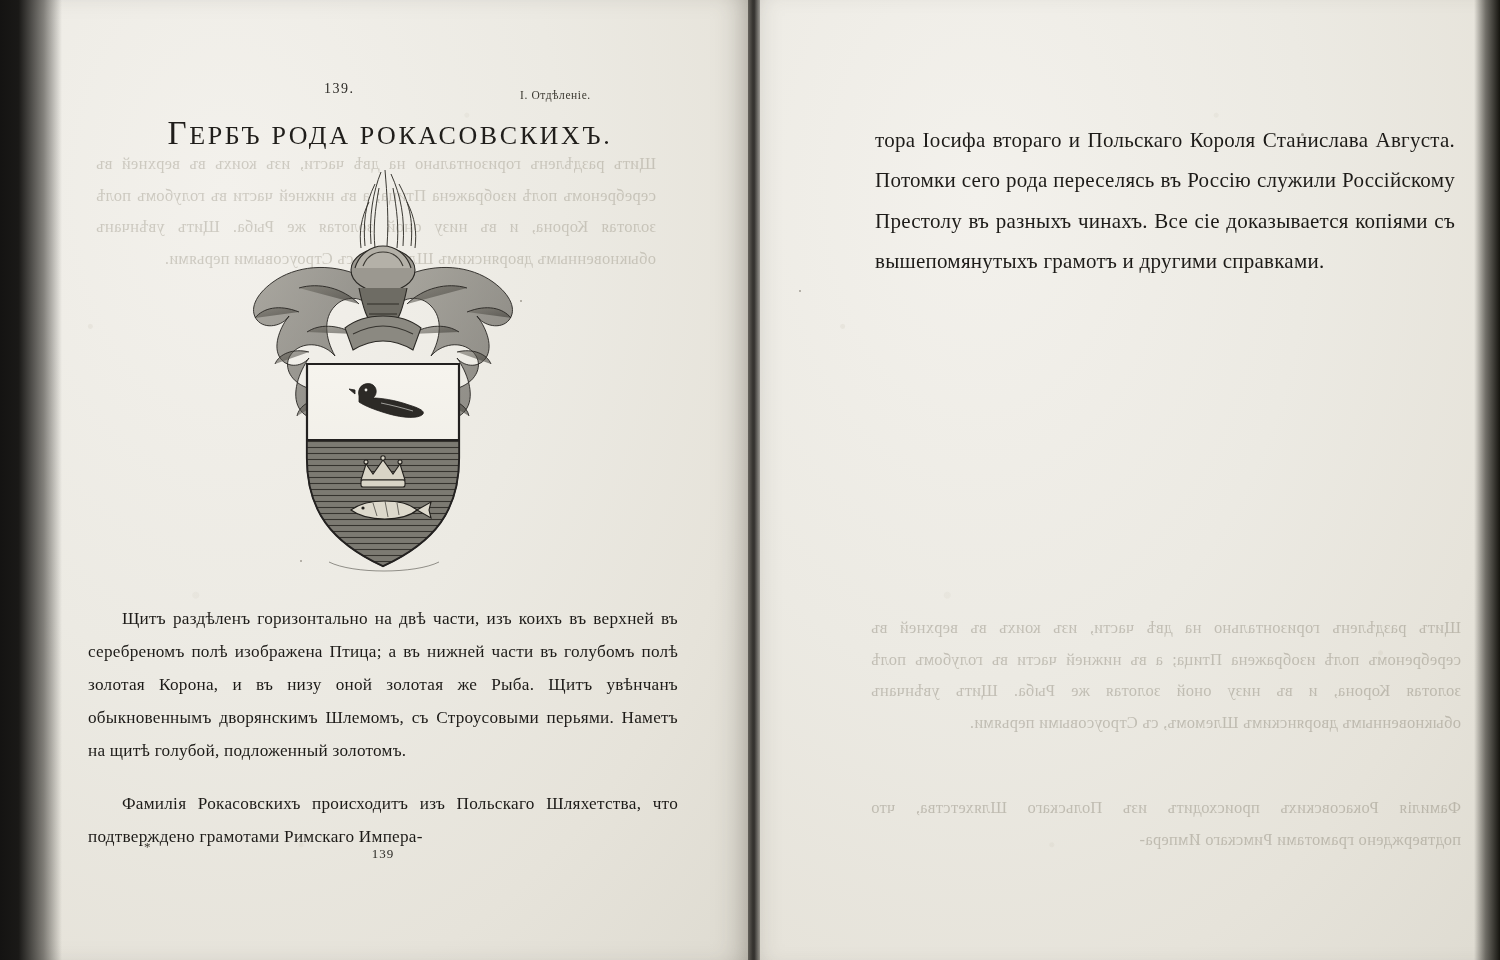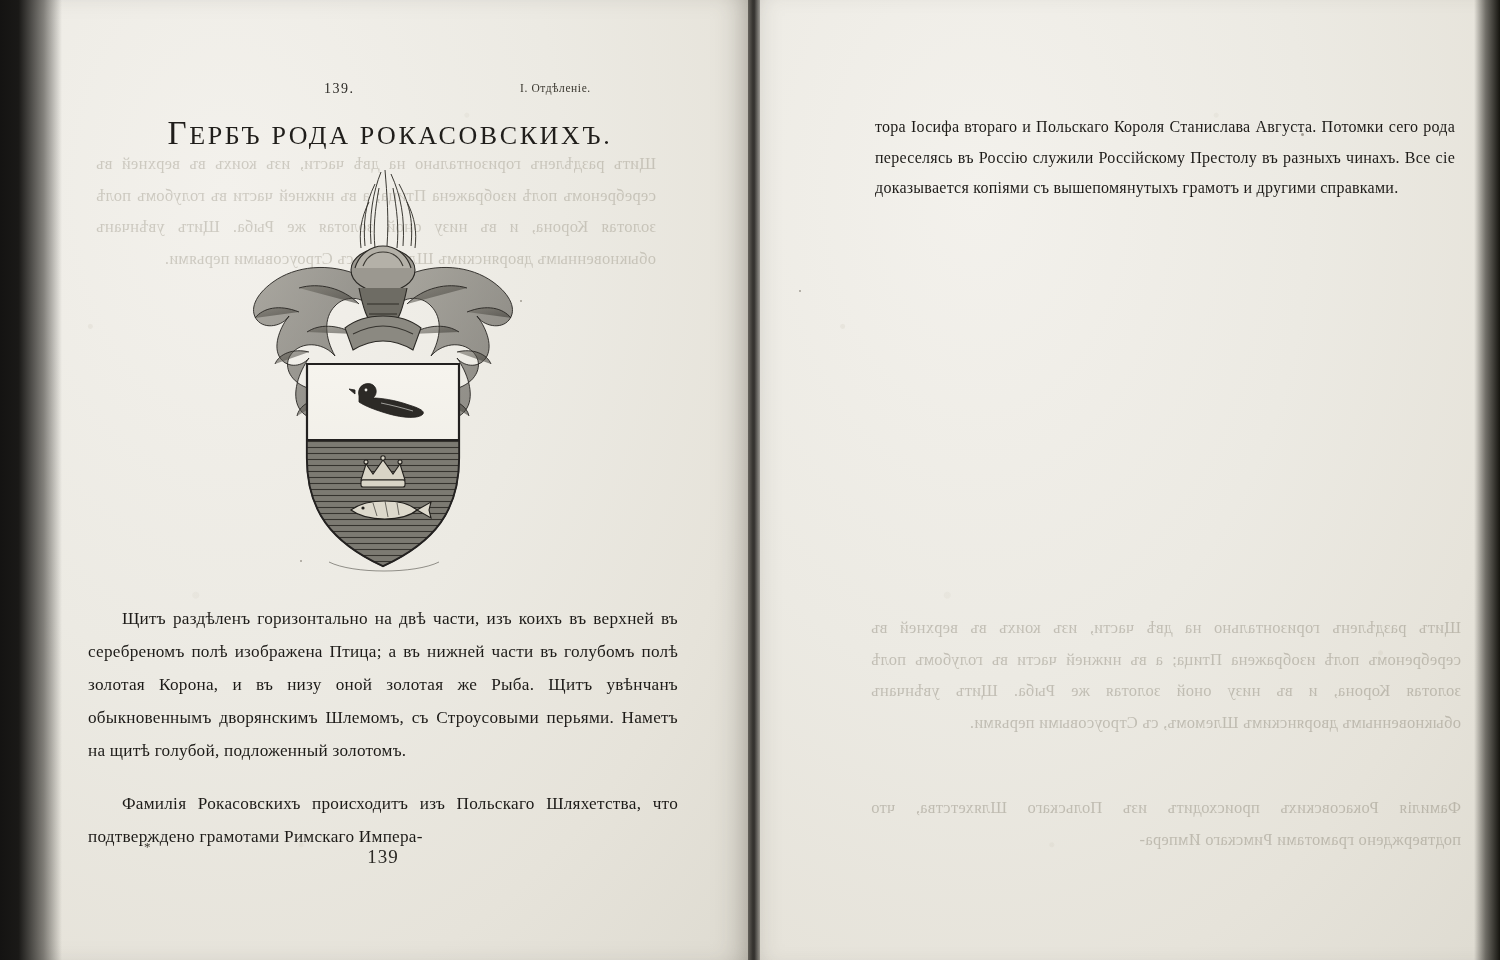--- a/index.html
+++ b/index.html
@@ -92,21 +92,21 @@
   .folio-num {
     position: absolute;
     left: 236px;
     top: 0;
     font-size: 14px;
     letter-spacing: 1.5px;
   }
   .section-label {
     position: absolute;
     left: 432px;
-    top: 1px;
+    top: 8px;
     font-size: 11.5px;
     letter-spacing: 0.6px;
     color: #3a372f;
   }
   .arms-title {
     margin-top: 12px;
     text-align: center;
     font-size: 26px;
     letter-spacing: 2.6px;
     color: #201e1b;
@@ -136,41 +136,41 @@
     text-align: justify;
   }
   .bodytext p { margin: 0 0 20px 0; }
   .bodytext p.indent { text-indent: 34px; }
   .page-foot {
     position: absolute;
     left: 0;
     right: 0;
     top: 790px;
     text-align: center;
-    font-size: 19px;
+    font-size: 13px;
     color: #2b2925;
     letter-spacing: 1px;
   }
   .foot-star {
     position: absolute;
     left: 56px;
     top: 783px;
     font-size: 13px;
     color: #36332d;
   }
   
   .right-inner {
     position: absolute;
     left: 122px;
     top: 104px;
     width: 580px;
   }
   .right-inner .bodytext {
-    margin-top: 8px;
-    font-size: 16px;
+    margin-top: 16px;
+    font-size: 21px;
     line-height: 1.92;
   }
   
   .ghost {
     position: absolute;
     color: rgba(95,88,72,0.30);
     font-size: 16.5px;
     line-height: 1.92;
     letter-spacing: 0.25px;
     transform: scaleX(-1);

